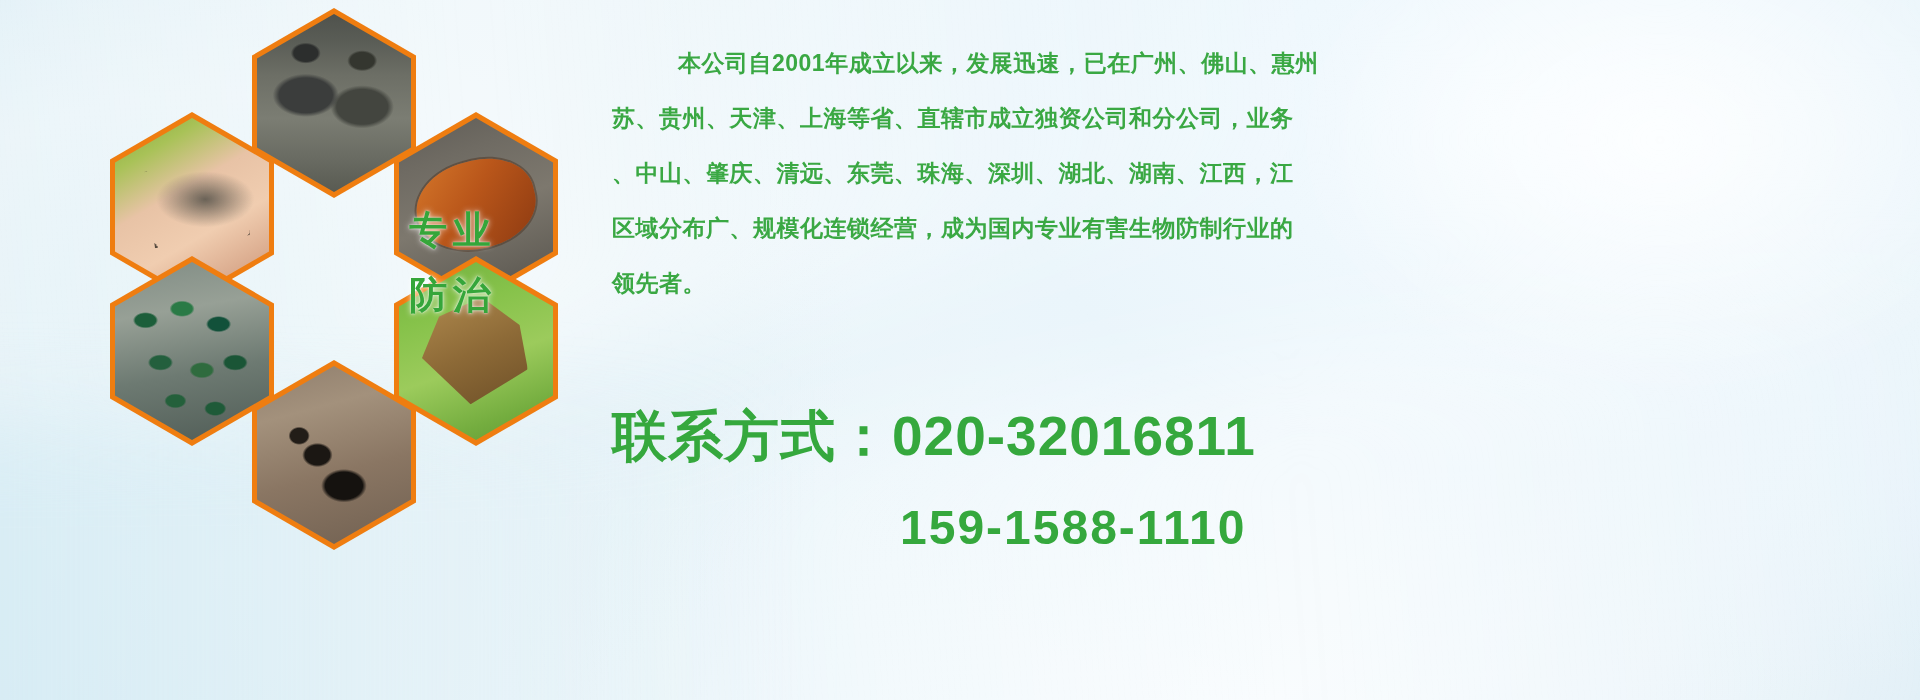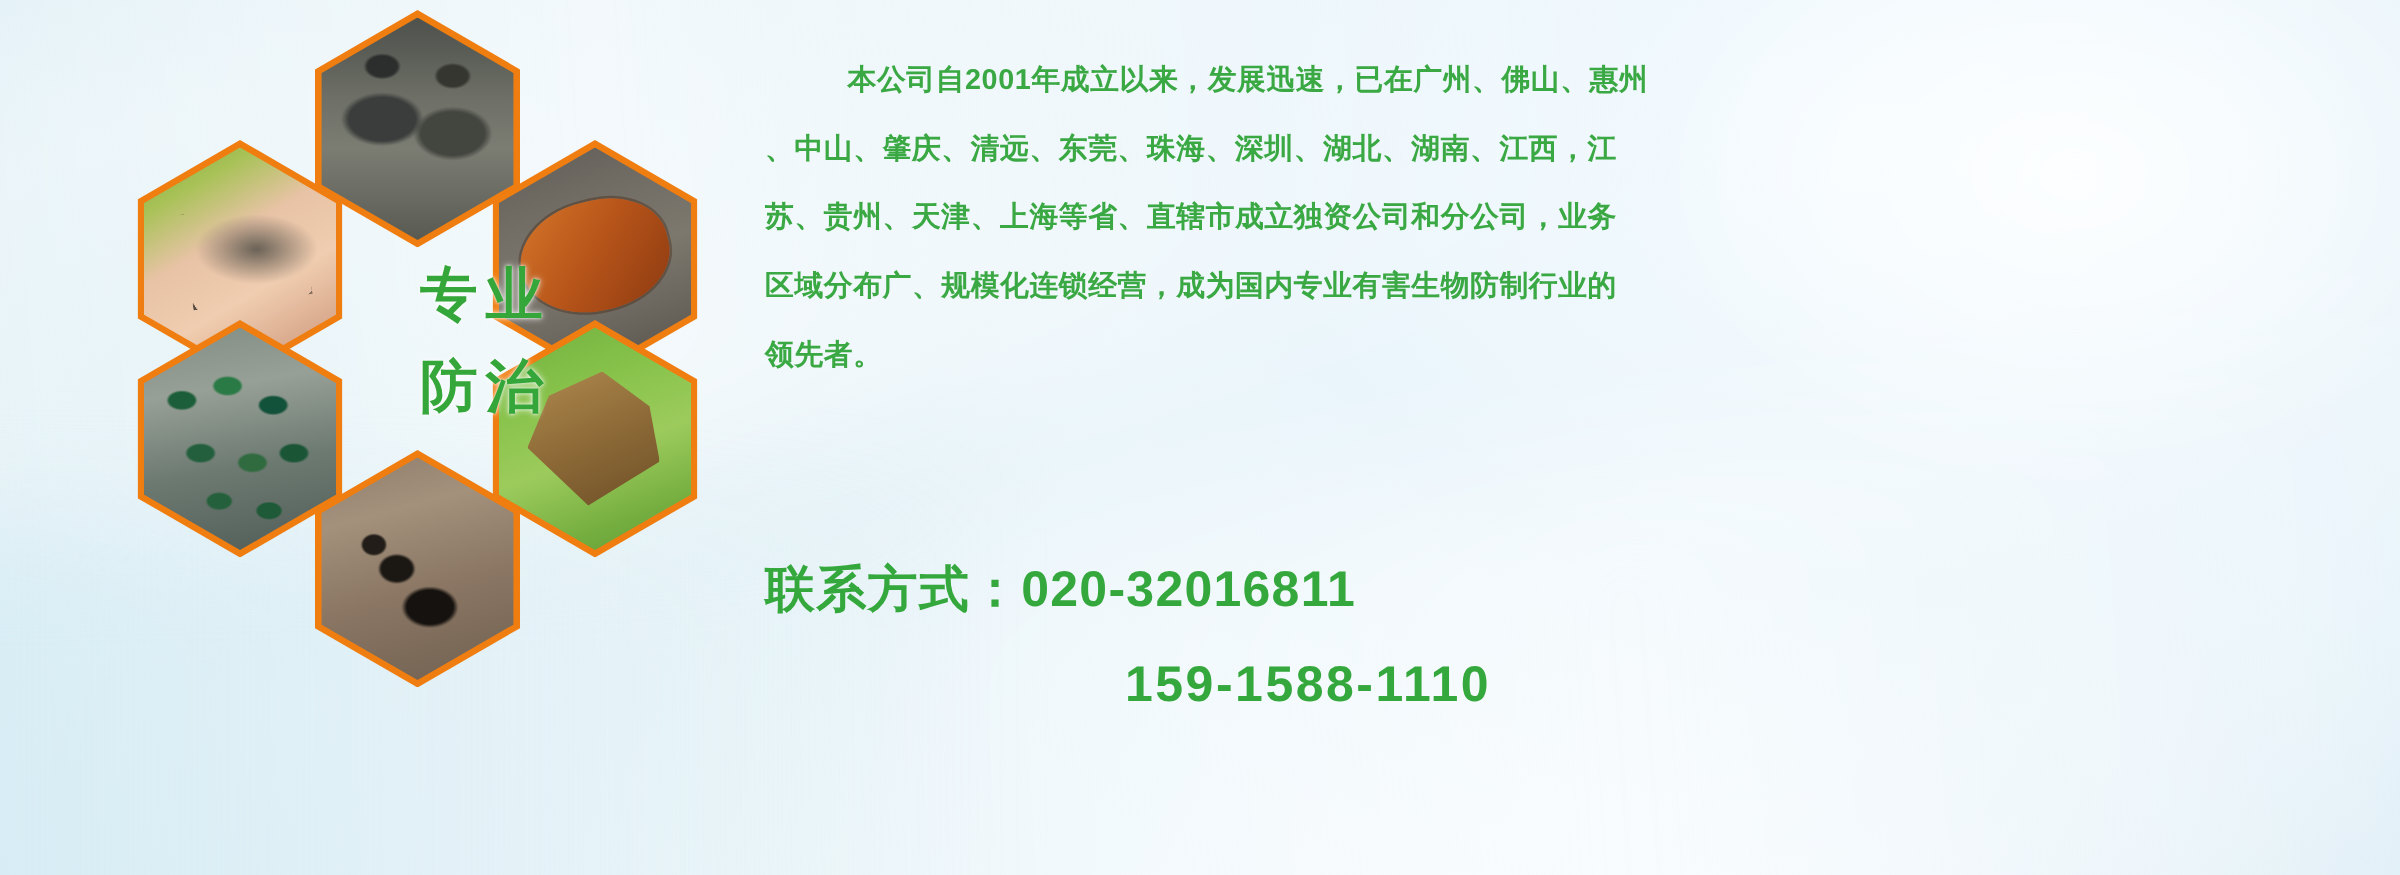--- a/index.html
+++ b/index.html
@@ -115,45 +115,45 @@
   }
   .art-stinkbug:after{
     content:"";position:absolute;left:18%;top:22%;width:64%;height:56%;
     background:linear-gradient(150deg,#b08a4e,#8d6a37 50%,#6d4f27 100%);
     clip-path:polygon(50% 0%,88% 22%,100% 62%,50% 100%,0% 62%,12% 22%);
     transform:rotate(6deg);
   }
 
   
   #badge{
-    position:absolute;left:250px;top:200px;width:160px;text-align:left;
+    position:absolute;left:250px;top:200px;width:160px;text-align:right;
     line-height:1.18;letter-spacing:.14em;
     color:#35a63a;
-    font-weight:700;font-size:46px;
+    font-weight:700;font-size:38px;
     text-shadow:0 0 6px rgba(255,255,255,.85),0 0 2px rgba(255,255,255,.9);
   }
   #badge .l2{display:block;margin-top:20px;}
 
   
   #copy{
     position:absolute;left:612px;top:36px;width:1290px;
     color:#3aa843;
     font-size:23px;line-height:55px;font-weight:700;
     letter-spacing:.5px;
   }
   #copy p{margin:0;white-space:pre;}
   #copy p.first{text-indent:66px;}
 
   
   #contact{
     position:absolute;left:612px;top:398px;width:1300px;
     color:#35a83d;font-weight:700;
   }
-  .c-line1{font-size:40px;line-height:76px;letter-spacing:1px;white-space:pre;margin-top:36px;}
-  .c-line2{font-size:40px;line-height:76px;letter-spacing:2px;margin-top:0;padding-left:288px;white-space:pre;}
+  .c-line1{font-size:55px;line-height:76px;letter-spacing:1px;white-space:pre;}
+  .c-line2{font-size:48px;line-height:76px;letter-spacing:2px;margin-top:16px;padding-left:288px;white-space:pre;}
 </style>
 </head>
 <body>
 
 <div id="stage">
 
   <div class="streak a"></div>
   <div class="streak b"></div>
   <div class="streak c"></div>
   <div class="streak d"></div>
@@ -197,22 +197,22 @@
     </div>
 
     <div id="badge">
       <span class="l1">专业</span>
       <span class="l2">防治</span>
     </div>
   </div>
 
   <div id="copy">
     <p class="first">本公司自2001年成立以来，发展迅速，已在广州、佛山、惠州</p>
+    <p>苏、贵州、天津、上海等省、直辖市成立独资公司和分公司，业务</p>
     <p>、中山、肇庆、清远、东莞、珠海、深圳、湖北、湖南、江西，江</p>
-    <p>苏、贵州、天津、上海等省、直辖市成立独资公司和分公司，业务</p>
     <p>区域分布广、规模化连锁经营，成为国内专业有害生物防制行业的</p>
     <p>领先者。</p>
   </div>
 
   <div id="contact">
     <div class="c-line1">联系方式：020-32016811</div>
     <div class="c-line2">159-1588-1110</div>
   </div>
 
 </div>

